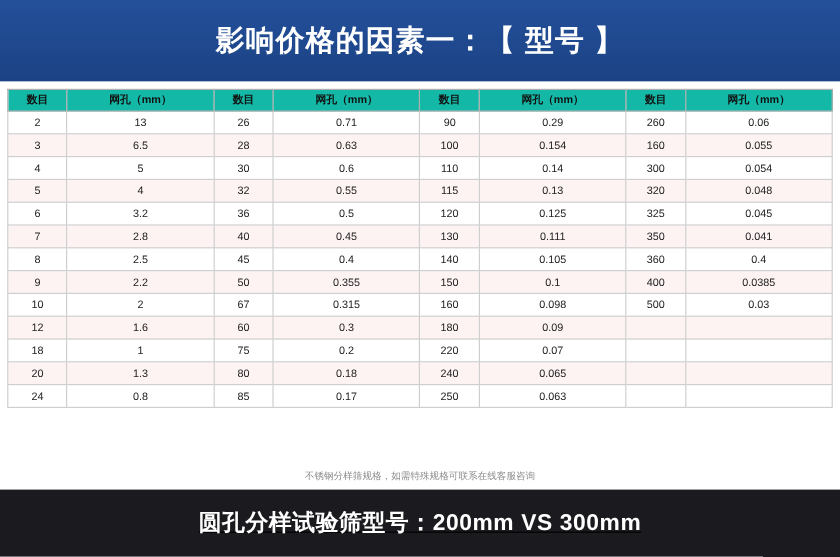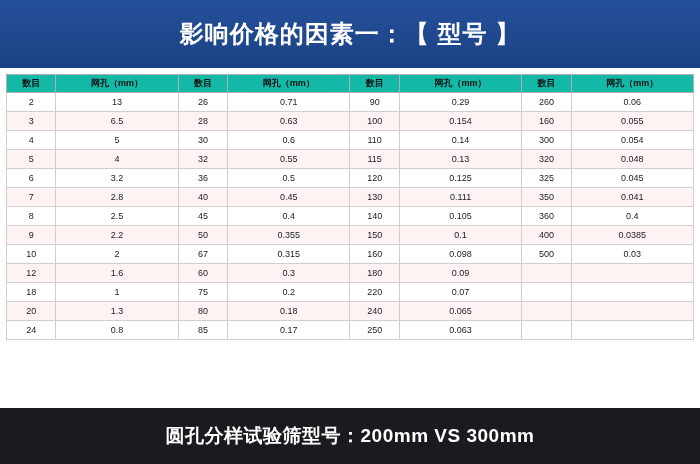--- a/index.html
+++ b/index.html
@@ -78,20 +78,21 @@
     flex: 0 0 auto;
   }
   
   .footer {
     height: 56px;
     background: #1b1b1f;
     display: flex;
     align-items: center;
     justify-content: center;
     flex: 0 0 auto;
+    text-decoration: underline;
   }
   .footer-title {
     color: #ffffff;
     font-size: 19px;
     font-weight: bold;
     letter-spacing: 0.5px;
     white-space: nowrap;
   }
 </style>
 </head>
@@ -245,18 +246,19 @@
           <td class="mesh">0.17</td>
           <td class="num">250</td>
           <td class="mesh">0.063</td>
           <td class="num empty"></td>
           <td class="mesh empty"></td>
         </tr>
       </tbody>
     </table>
   </div>
 
+  <div class="note">不锈钢分样筛规格，如需特殊规格可联系在线客服咨询</div>
 
   <div class="footer">
     <div class="footer-title">圆孔分样试验筛型号：200mm VS 300mm</div>
   </div>
 
 </div>
 
 </body></html>

